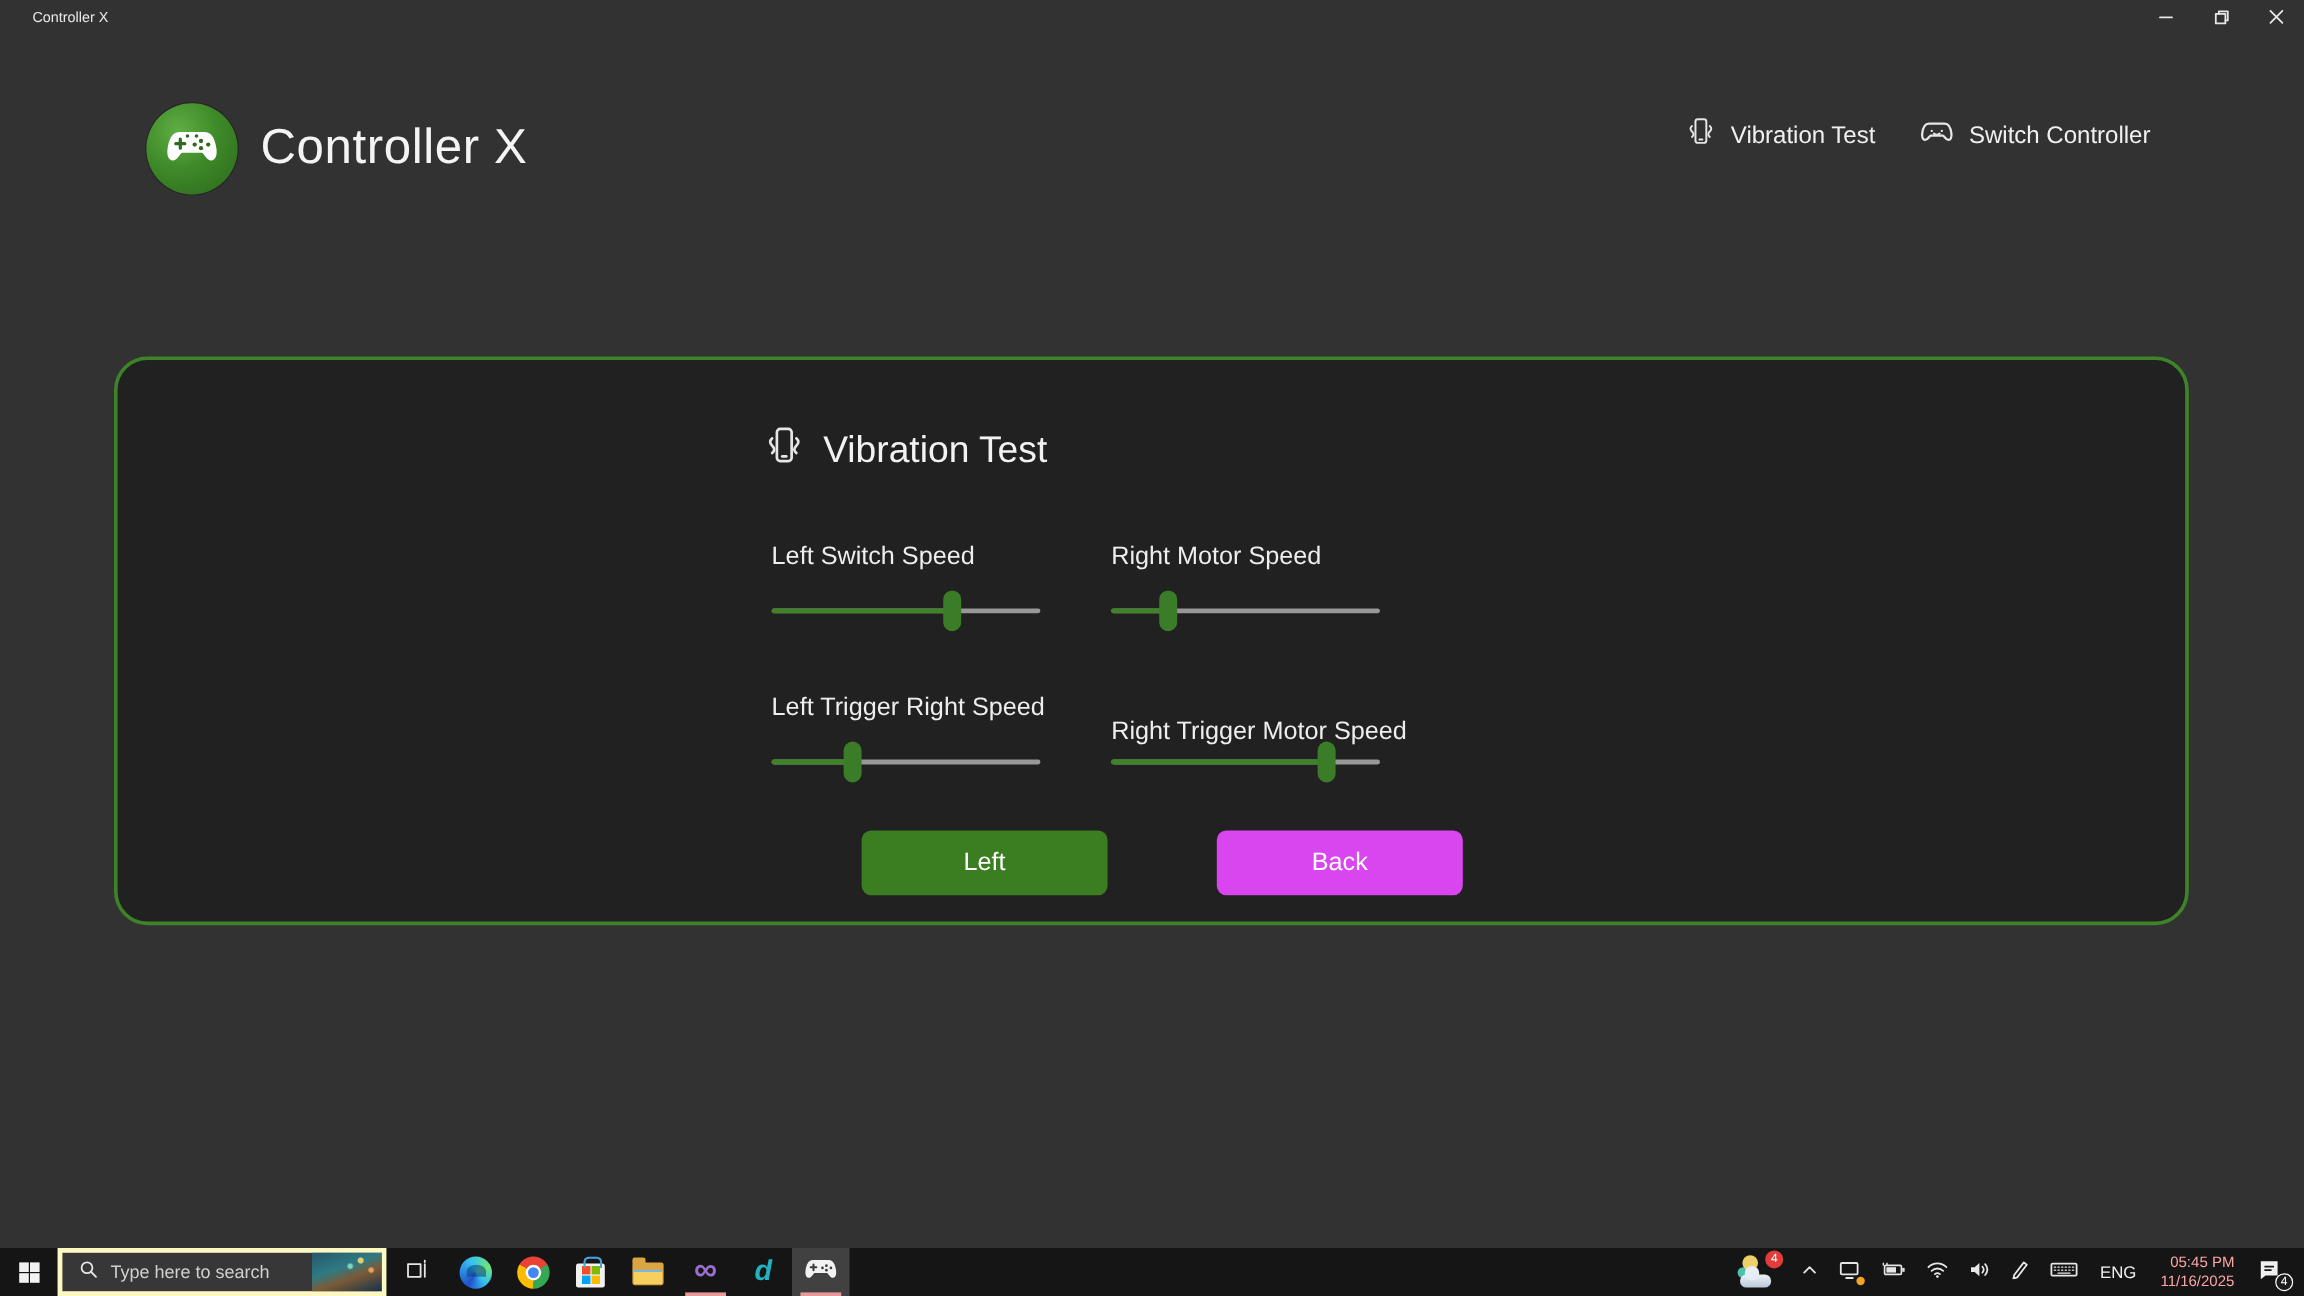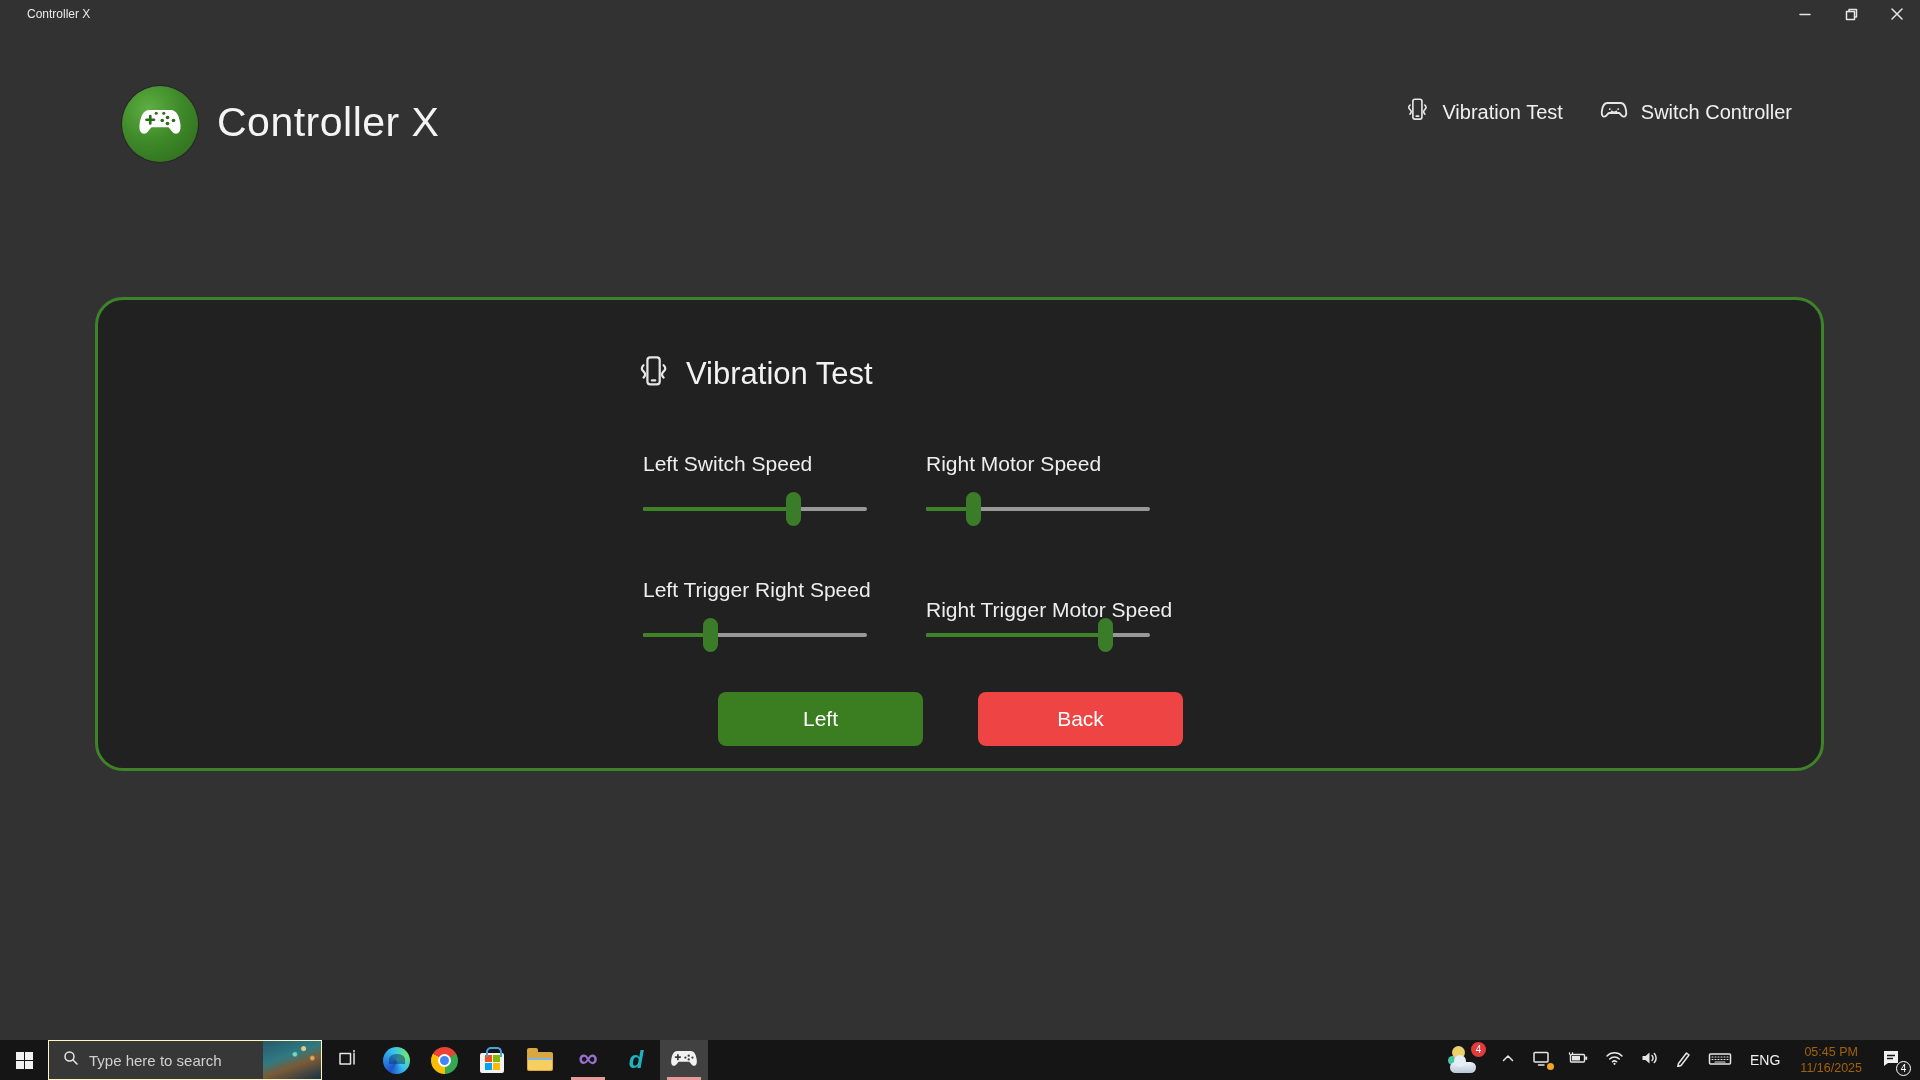--- a/index.html
+++ b/index.html
@@ -38,29 +38,29 @@
   .slider-label { position:absolute; width:300px; font-size:21px; font-weight:300; color:#eeeeee; }
   .slider { position:absolute; width:224px; height:36px; }
   .slider-track { position:absolute; left:0; right:0; top:16px; height:4px; background:#989898; border-radius:2px; }
   .slider-fill  { position:absolute; left:0; top:16px; height:4px; background:#3e8328; border-radius:2px; }
   .slider-thumb { position:absolute; top:1px; width:15px; height:34px; background:#3a7c27; border-radius:7.5px; }
 
   .btn { position:absolute; top:392px; width:205px; height:54px; border:none; border-radius:8px;
          color:#fff; font-size:21px; font-family:"Liberation Sans",sans-serif; cursor:pointer;
          display:flex; align-items:center; justify-content:center; }
   .btn-start { left:620px; background:#3b7d21; }
-  .btn-back  { left:880px; background:#ef4444; }
+  .btn-back  { left:916px; background:#d946ef; }
 
   
   .taskbar { position:absolute; left:0; bottom:0; width:1920px; height:40px; background:#151515;
              display:flex; align-items:stretch; }
   .tb-start { width:48px; display:flex; align-items:center; justify-content:center; }
   .win-logo { width:17px; height:17px; display:grid; grid-template-columns:8px 8px; grid-template-rows:8px 8px; gap:1px; }
   .win-logo span { background:#f2f2f2; }
-  .tb-search { width:274px; background:#373737; border:1px solid #fef9c3; position:relative;
+  .tb-search { width:274px; background:#373737; border:4px solid #fef9c3; position:relative;
                display:flex; align-items:center; padding-left:14px; gap:10px; }
   .tb-search input { background:transparent; border:none; outline:none; color:#d8d8d8;
                      font-size:15px; font-family:"Liberation Sans",sans-serif; width:150px; }
   .tb-search input::placeholder { color:#d0d0d0; }
   .search-img { position:absolute; right:0; top:0; bottom:0; width:58px;
     background:
       radial-gradient(circle at 70% 20%, rgba(247,214,112,.9) 0 2px, transparent 3px),
       radial-gradient(circle at 55% 35%, rgba(120,230,200,.9) 0 1.5px, transparent 3px),
       radial-gradient(circle at 85% 45%, rgba(240,170,90,.9) 0 1.5px, transparent 3px),
       linear-gradient(160deg, #27586b 0%, #2f7a83 40%, #7a5a36 62%, #15314a 100%);
@@ -89,21 +89,21 @@
   .folder-back { position:absolute; inset:0; background:#d9a641; border-radius:2px; }
   .folder-back::before { content:""; position:absolute; top:-4px; left:0; width:11px; height:5px; background:#d9a641; border-radius:2px 2px 0 0; }
   .folder-front { position:absolute; left:1px; right:1px; bottom:1px; height:12px; background:#f6cf5f; border-radius:1px;
                   border-top:2px solid #7ab6e8; }
   .vs-icon { font-size:27px; font-weight:bold; color:#9a6fd0; line-height:1; transform:translateY(-2px); }
   .devtool-icon { font-size:24px; font-weight:bold; font-style:italic; color:#21b1c1; line-height:1; }
 
   .tray { display:flex; align-items:center; padding-right:6px; }
   .tray-item { padding:0 8px; display:flex; align-items:center; justify-content:center; position:relative; }
   .tray-lang { font-size:14px; color:#f0f0f0; padding:0 10px; }
-  .tray-clock { text-align:center; font-size:12.5px; line-height:1.3; color:#a16207; padding:0 10px; }
+  .tray-clock { text-align:right; font-size:12.5px; line-height:1.3; color:#fca5a5; padding:0 10px; }
   .badge { position:absolute; min-width:15px; height:15px; border-radius:8px; background:#e23b3b; color:#fff;
            font-size:10px; display:flex; align-items:center; justify-content:center; padding:0 2px; }
   .weather { width:34px; height:30px; position:relative; }
   .weather-moon { position:absolute; left:2px; top:1px; width:13px; height:13px; border-radius:50%;
                   background:#ecd06a; box-shadow:-6px 8px 0 -2px #49c3a8; }
   .weather-cloud { position:absolute; left:0px; bottom:2px; width:26px; height:11px; border-radius:7px;
                    background:linear-gradient(#eef3f8,#b9c8d8); }
   .weather-cloud::before { content:""; position:absolute; left:4px; top:-7px; width:12px; height:12px; border-radius:50%;
                    background:#e6edf5; }
   .weather-badge { top:-3px; right:-2px; }

